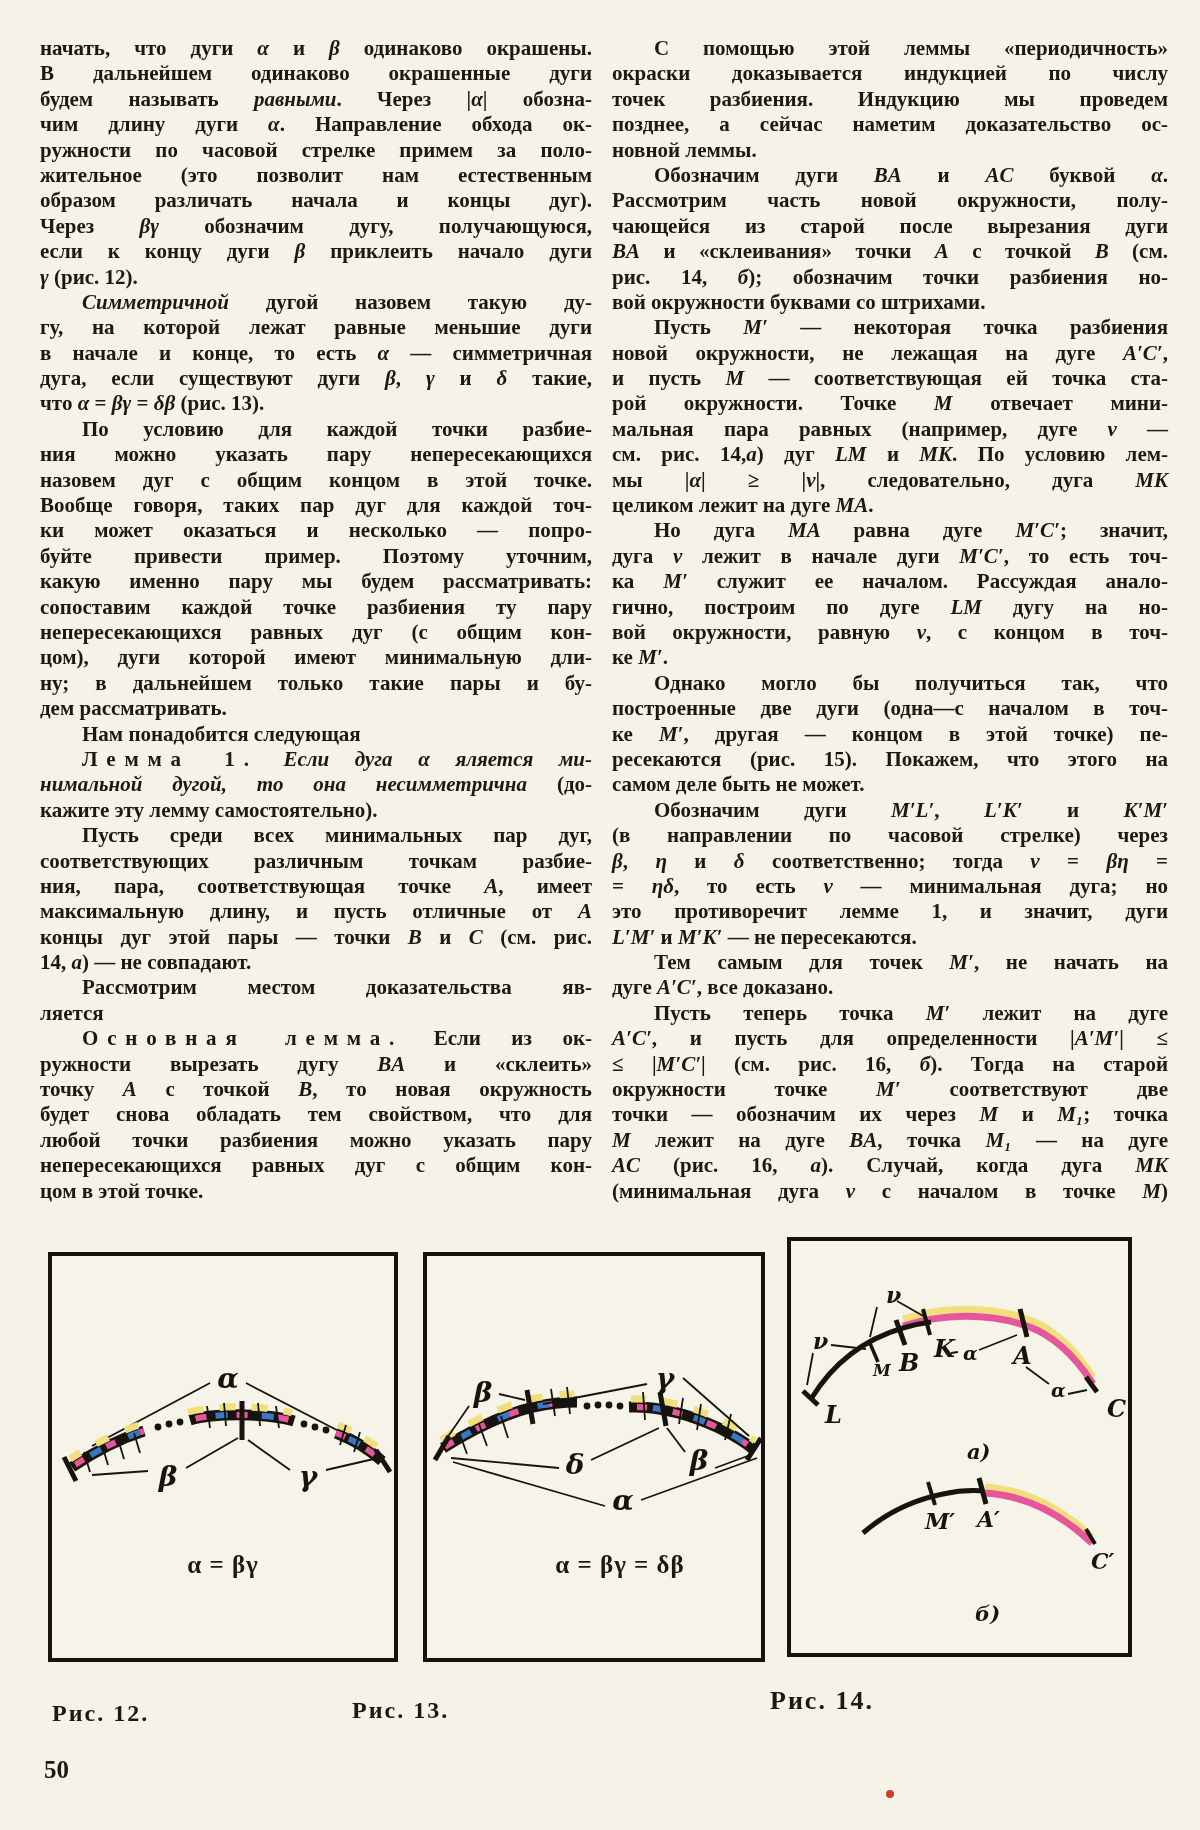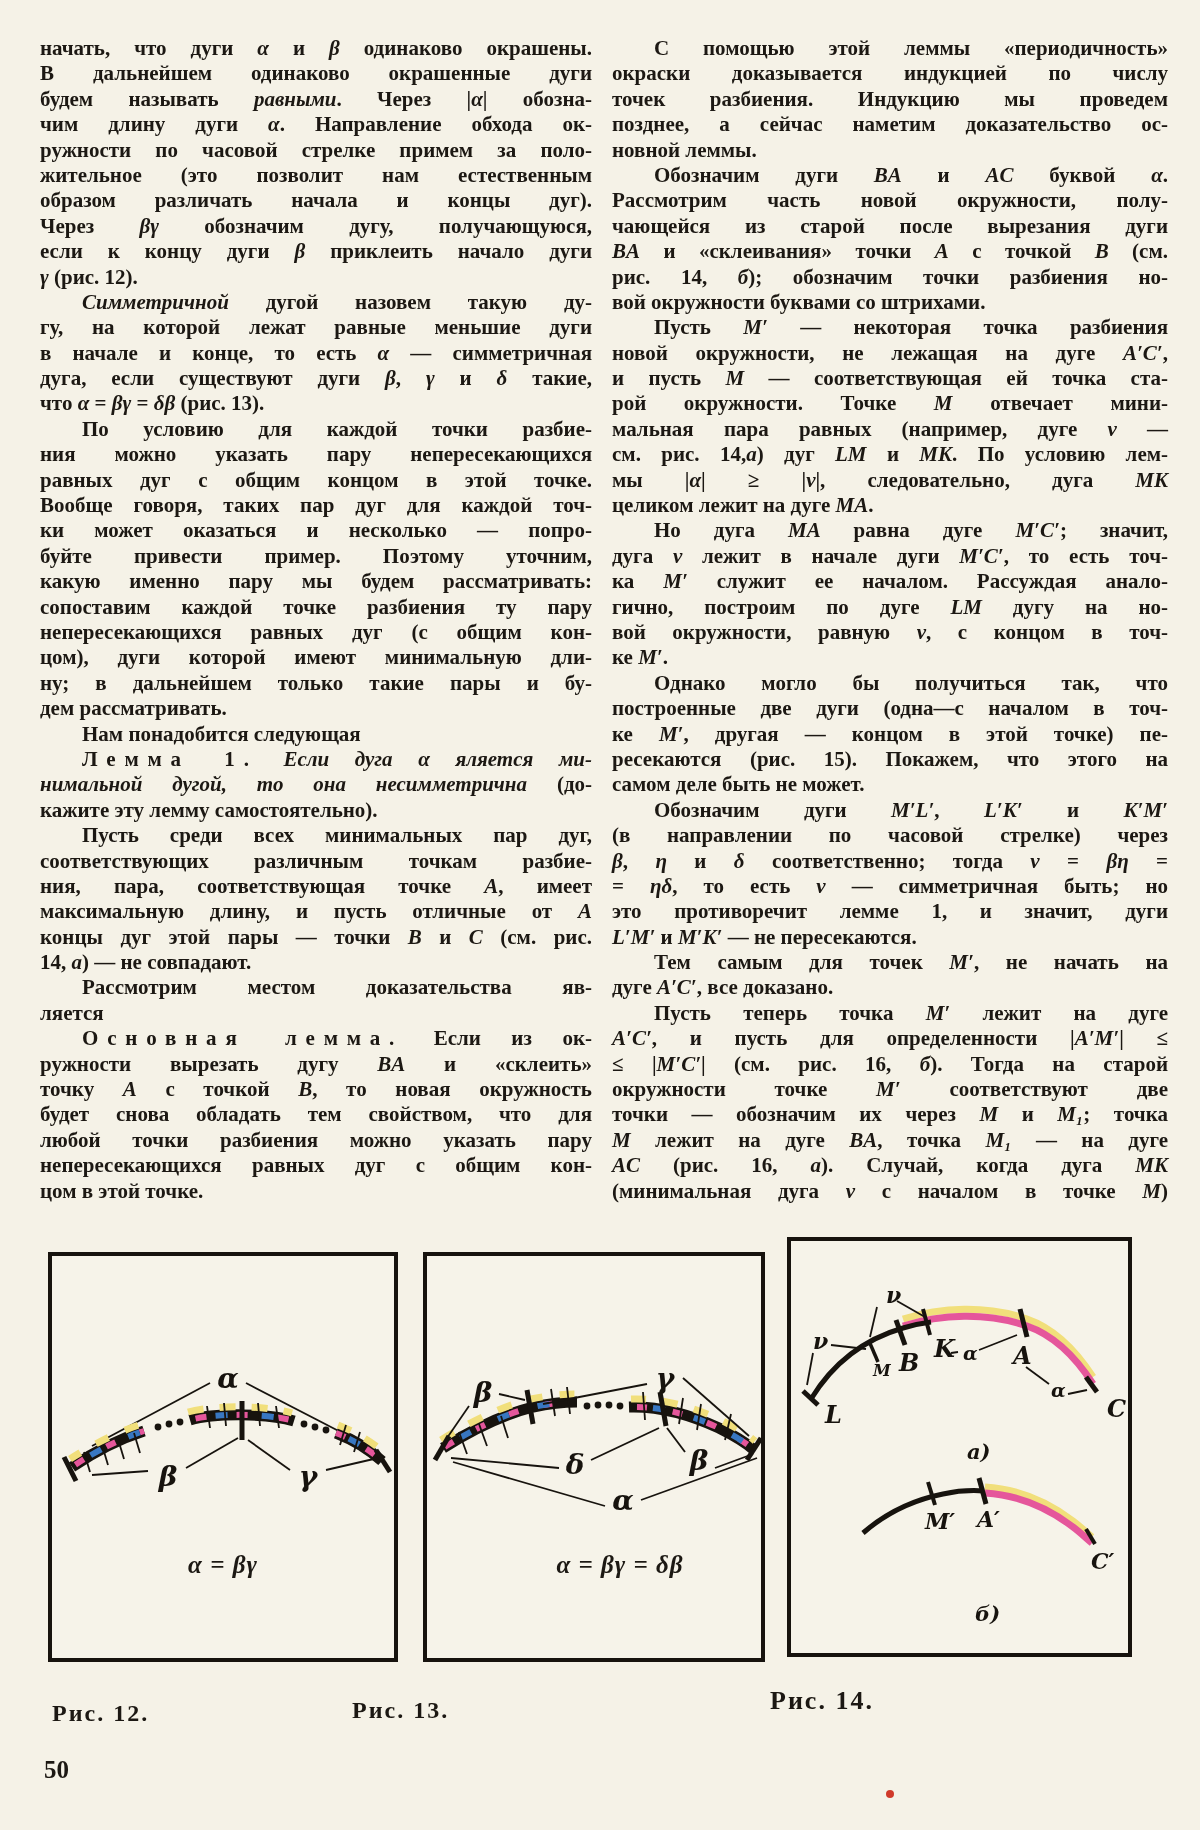--- a/index.html
+++ b/index.html
@@ -20,21 +20,21 @@
   .figbox{
     position:absolute;border:4px solid #17130e;background:#f6f3e9;box-sizing:border-box;
   }
   #fig12{left:48px;top:1252px;width:350px;height:410px;}
   #fig13{left:423px;top:1252px;width:342px;height:410px;}
   #fig14{left:787px;top:1237px;width:345px;height:420px;}
   .figsvg{position:absolute;left:0;top:0;width:100%;height:100%;}
   .figsvg text{font-family:"DejaVu Serif","Liberation Serif",serif;font-style:italic;font-weight:600;fill:#17130e;}
   .formula{
     position:absolute;left:0;right:0;text-align:center;
-    font-size:25px;font-style:italic;font-weight:700;letter-spacing:1px;
+    font-size:25px;font-weight:700;letter-spacing:1px;
   }
   .caption{position:absolute;font-size:24px;font-weight:600;letter-spacing:2px;}
   #cap12{left:52px;top:1700px;}
   #cap13{left:352px;top:1697px;}
   #cap14{left:770px;top:1686px;font-size:26px;font-weight:700;}
   #pageno{position:absolute;left:44px;top:1756px;font-size:25px;font-weight:700;}
   #artifact-dot{position:absolute;left:886px;top:1790px;width:8px;height:8px;border-radius:50%;background:#d03a2a;}
   .stroke{stroke:#17130e;fill:none;stroke-linecap:butt;}
   .thin{stroke:#17130e;stroke-width:1.8;fill:none;}
 </style>
@@ -52,21 +52,21 @@
     <div class="ln"><span>Через </span><span class="it">βγ</span><span> обозначим дугу, получающуюся,</span></div>
     <div class="ln"><span>если к концу дуги </span><span class="it">β</span><span> приклеить начало дуги</span></div>
     <div class="ln end"><span class="it">γ</span><span> (рис. 12).</span></div>
     <div class="ln ind"><span class="it">Симметричной</span><span> дугой назовем такую ду-</span></div>
     <div class="ln"><span>гу, на которой лежат равные меньшие дуги</span></div>
     <div class="ln"><span>в начале и конце, то есть </span><span class="it">α</span><span> — симметричная</span></div>
     <div class="ln"><span>дуга, если существуют дуги </span><span class="it">β</span><span>, </span><span class="it">γ</span><span> и </span><span class="it">δ</span><span> такие,</span></div>
     <div class="ln end"><span>что </span><span class="it">α</span><span> = </span><span class="it">βγ</span><span> = </span><span class="it">δβ</span><span> (рис. 13).</span></div>
     <div class="ln ind"><span>По условию для каждой точки разбие-</span></div>
     <div class="ln"><span>ния можно указать пару непересекающихся</span></div>
-    <div class="ln"><span>равных дуг с общим концом в этой точке.</span></div>
+    <div class="ln"><span>назовем дуг с общим концом в этой точке.</span></div>
     <div class="ln"><span>Вообще говоря, таких пар дуг для каждой точ-</span></div>
     <div class="ln"><span>ки может оказаться и несколько — попро-</span></div>
     <div class="ln"><span>буйте привести пример. Поэтому уточним,</span></div>
     <div class="ln"><span>какую именно пару мы будем рассматривать:</span></div>
     <div class="ln"><span>сопоставим каждой точке разбиения ту пару</span></div>
     <div class="ln"><span>непересекающихся равных дуг (с общим кон-</span></div>
     <div class="ln"><span>цом), дуги которой имеют минимальную дли-</span></div>
     <div class="ln"><span>ну; в дальнейшем только такие пары и бу-</span></div>
     <div class="ln end"><span>дем рассматривать.</span></div>
     <div class="ln ind end"><span>Нам понадобится следующая</span></div>
@@ -116,21 +116,21 @@
     <div class="ln"><span>вой окружности, равную </span><span class="it">ν</span><span>, с концом в точ-</span></div>
     <div class="ln end"><span>ке </span><span class="it">M′</span><span>.</span></div>
     <div class="ln ind"><span>Однако могло бы получиться так, что</span></div>
     <div class="ln"><span>построенные две дуги (одна—с началом в точ-</span></div>
     <div class="ln"><span>ке </span><span class="it">M′</span><span>, другая — концом в этой точке) пе-</span></div>
     <div class="ln"><span>ресекаются (рис. 15). Покажем, что этого на</span></div>
     <div class="ln end"><span>самом деле быть не может.</span></div>
     <div class="ln ind"><span>Обозначим дуги </span><span class="it">M′L′</span><span>, </span><span class="it">L′K′</span><span> и </span><span class="it">K′M′</span></div>
     <div class="ln"><span>(в направлении по часовой стрелке) через</span></div>
     <div class="ln"><span class="it">β</span><span>, </span><span class="it">η</span><span> и </span><span class="it">δ</span><span> соответственно; тогда </span><span class="it">ν</span><span> = </span><span class="it">βη</span><span> =</span></div>
-    <div class="ln"><span>= </span><span class="it">ηδ</span><span>, то есть </span><span class="it">ν</span><span> — симметричная быть; но</span></div>
+    <div class="ln"><span>= </span><span class="it">ηδ</span><span>, то есть </span><span class="it">ν</span><span> — минимальная дуга; но</span></div>
     <div class="ln"><span>это противоречит лемме 1, и значит, дуги</span></div>
     <div class="ln end"><span class="it">L′M′</span><span> и </span><span class="it">M′K′</span><span> — не пересекаются.</span></div>
     <div class="ln ind"><span>Тем самым для точек </span><span class="it">M′</span><span>, не начать на</span></div>
     <div class="ln end"><span>дуге </span><span class="it">A′C′</span><span>, все доказано.</span></div>
     <div class="ln ind"><span>Пусть теперь точка </span><span class="it">M′</span><span> лежит на дуге</span></div>
     <div class="ln"><span class="it">A′C′</span><span>, и пусть для определенности |</span><span class="it">A′M′</span><span>| ≤</span></div>
     <div class="ln"><span>≤ |</span><span class="it">M′C′</span><span>| (см. рис. 16, </span><span class="it">б</span><span>). Тогда на старой</span></div>
     <div class="ln"><span>окружности точке </span><span class="it">M′</span><span> соответствуют две</span></div>
     <div class="ln"><span>точки — обозначим их через </span><span class="it">M</span><span> и </span><span class="it">M₁</span><span>; точка</span></div>
     <div class="ln"><span class="it">M</span><span> лежит на дуге </span><span class="it">BA</span><span>, точка </span><span class="it">M₁</span><span> — на дуге</span></div>

